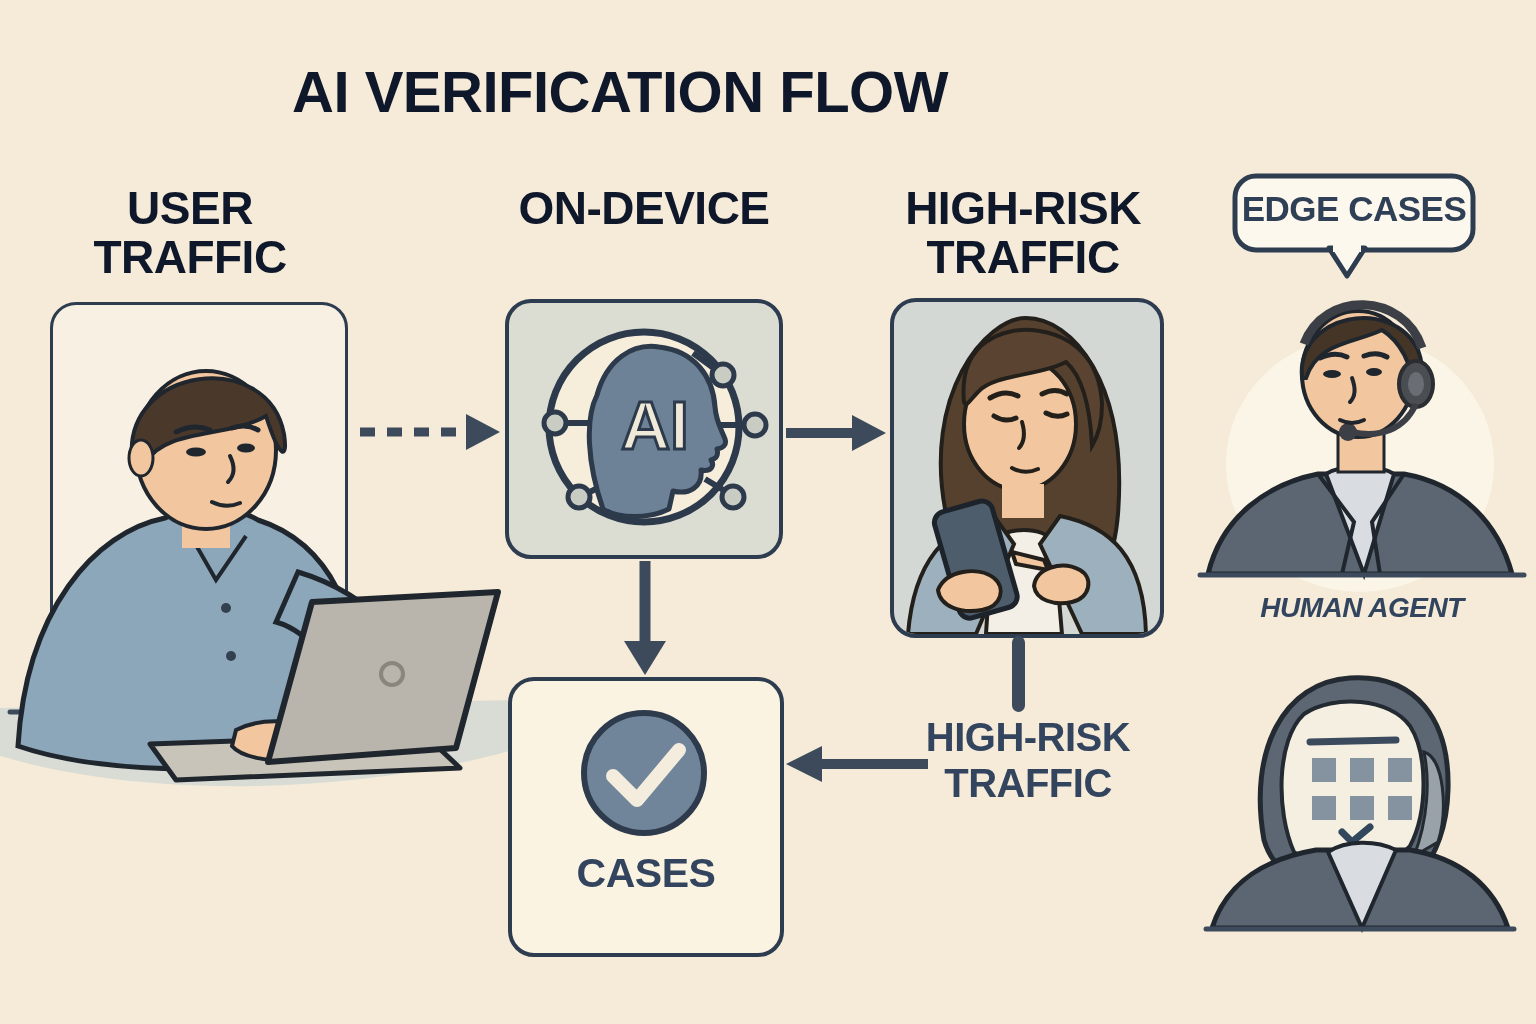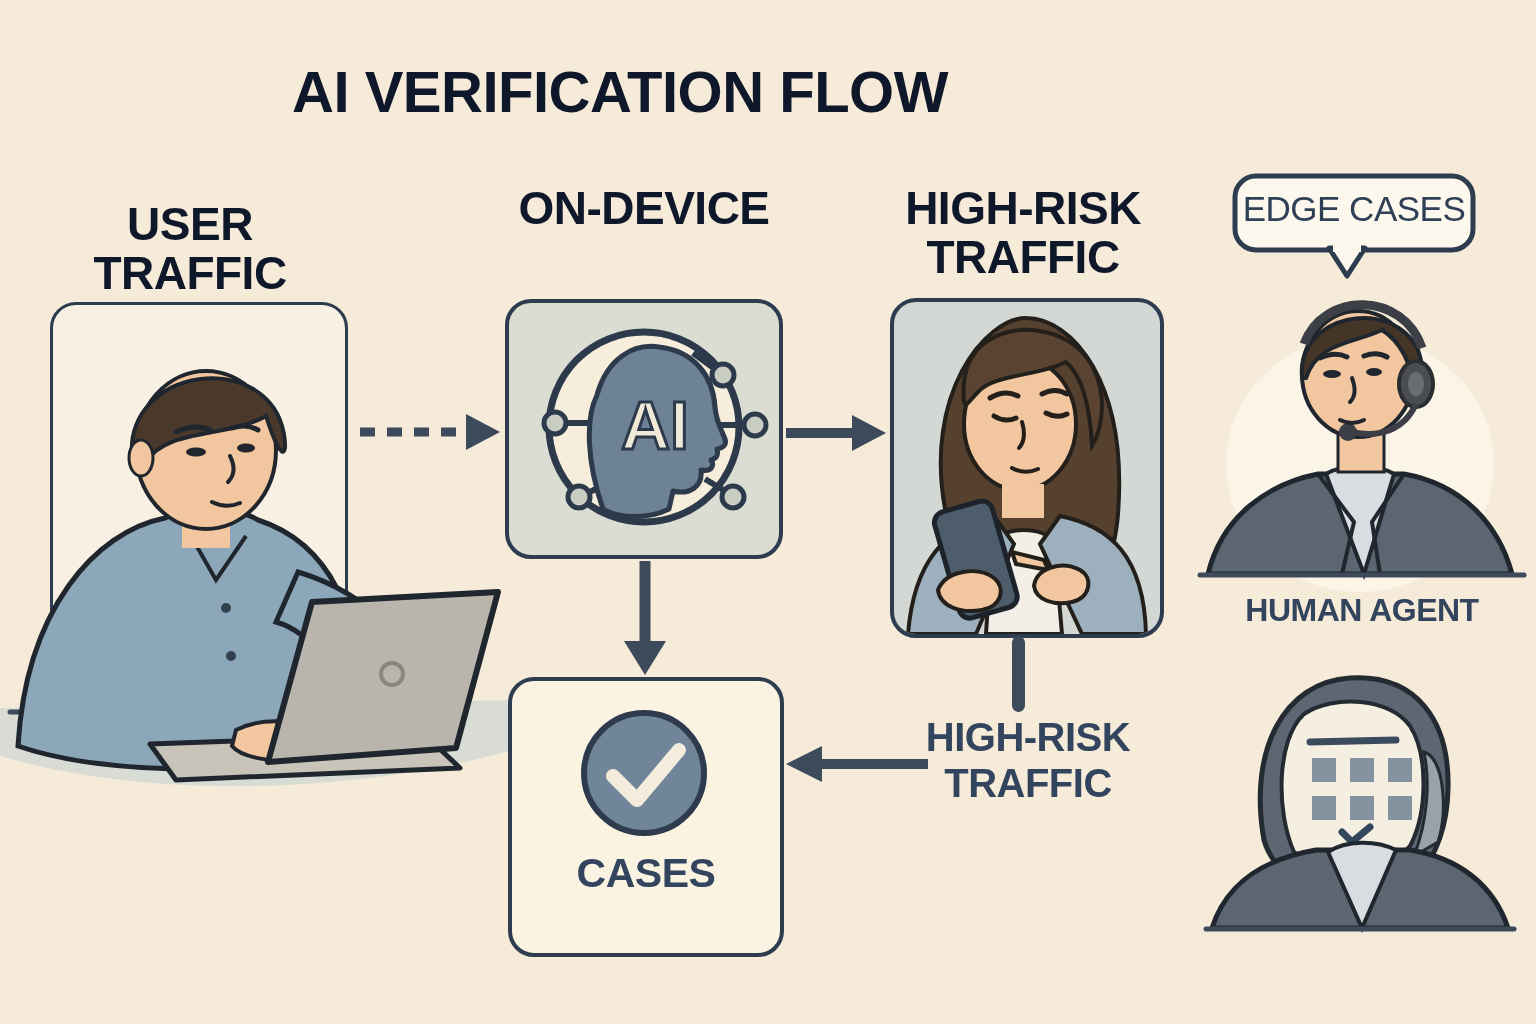--- a/index.html
+++ b/index.html
@@ -17,31 +17,31 @@
   .collabel{font-size:46px;line-height:1.06;}
   .panel{
     box-sizing:border-box;border:4px solid #2e3c50;border-radius:26px;
   }
   .user-panel{border-width:3px;background:#f8f1e3;}
   .ai-box{background:#dbddd3;}
   .woman-panel{background:#d4d8d4;overflow:hidden;}
   .passes-box{background:#fbf3e2;}
   .flow-text{font-weight:700;color:#33455e;text-align:center;letter-spacing:-0.5px;}
   .connector-v{background:#3c4a5c;border-radius:7px;}
-  .bubble-label{font-weight:400;color:#2f3f55;font-size:35px;text-align:center;letter-spacing:-0.5px;}
+  .bubble-label{font-weight:700;color:#2f3f55;font-size:35px;text-align:center;letter-spacing:-0.5px;}
   svg{display:block;}
 </style>
 </head>
 <body>
 
 <div class="canvas">
 
   <div class="abs hdr title" style="left:240px;top:62px;width:760px;">AI VERIFICATION FLOW</div>
 
-  <div class="abs hdr collabel" style="left:25px;top:184px;width:330px;margin-top:16px;">
+  <div class="abs hdr collabel" style="left:25px;top:184px;width:330px;">
     <div>USER</div>
     <div>TRAFFIC</div>
   </div>
   <div class="abs hdr collabel" style="left:483px;top:184px;width:322px;">
     <div>ON-DEVICE</div>
   </div>
   <div class="abs hdr collabel" style="left:862px;top:184px;width:322px;">
     <div>HIGH-RISK</div>
     <div>TRAFFIC</div>
   </div>
@@ -196,21 +196,21 @@
 
     <path d="M128,76 q15,-7 27,-1" fill="none" stroke="#20262e" stroke-width="5" stroke-linecap="round"></path>
     <path d="M172,74 q13,-5 23,1" fill="none" stroke="#20262e" stroke-width="5" stroke-linecap="round"></path>
     <ellipse cx="140" cy="92" rx="9" ry="4" fill="#20262e"></ellipse>
     <ellipse cx="182" cy="90" rx="8" ry="4" fill="#20262e"></ellipse>
     <path d="M160,96 q6,16 -2,24" fill="none" stroke="#20262e" stroke-width="4" stroke-linecap="round"></path>
     <path d="M148,138 q12,6 24,0" fill="none" stroke="#20262e" stroke-width="4" stroke-linecap="round"></path>
 
     <line x1="8" y1="293" x2="332" y2="293" stroke="#3c4a5c" stroke-width="5" stroke-linecap="round"></line>
   </svg>
-  <div class="abs flow-text" style="left:1192px;top:592px;width:340px;font-size:32px;">HUMAN AGENT</div>
+  <div class="abs flow-text" style="left:1192px;top:592px;width:340px;font-size:28px;font-style:italic;">HUMAN AGENT</div>
 
   <svg class="abs" style="left:1200px;top:660px;" width="320" height="290" viewBox="0 0 320 290">
 
     <path d="M64,180 C48,90 84,22 150,18 C216,14 250,60 248,130 C247,166 236,196 220,212 L90,216 C76,206 68,194 64,180 Z" fill="#5d6773" stroke="#232a31" stroke-width="5"></path>
 
     <path d="M224,92 C244,98 248,150 238,182 L214,196 C228,160 230,120 224,92 Z" fill="#99a1a9" stroke="#232a31" stroke-width="3"></path>
 
     <path d="M94,192 C76,152 76,80 104,54 C134,34 190,38 210,66 C228,94 228,152 210,186 C194,206 114,210 94,192 Z" fill="#f4efe1" stroke="#232a31" stroke-width="4"></path>
 
     <line x1="110" y1="82" x2="196" y2="80" stroke="#3b4a5c" stroke-width="7" stroke-linecap="round"></line>

